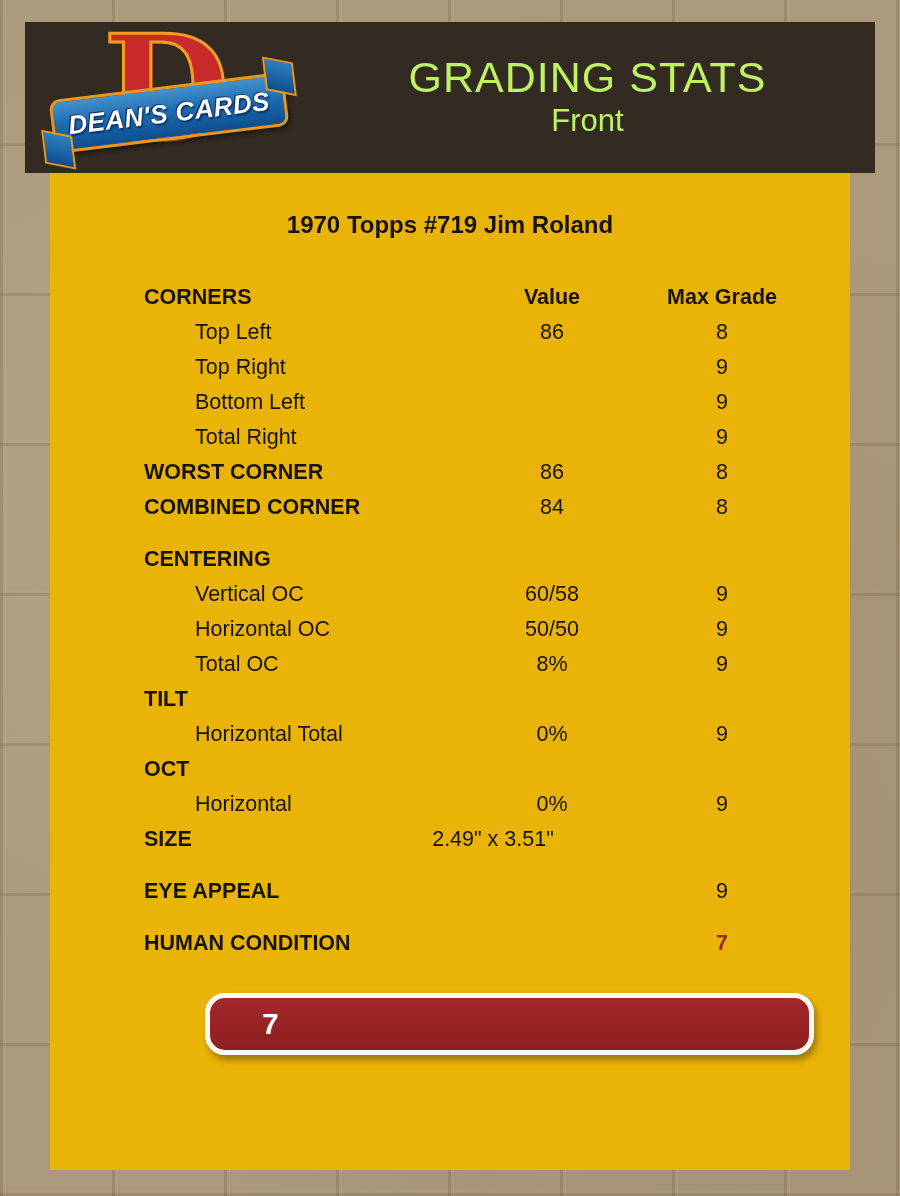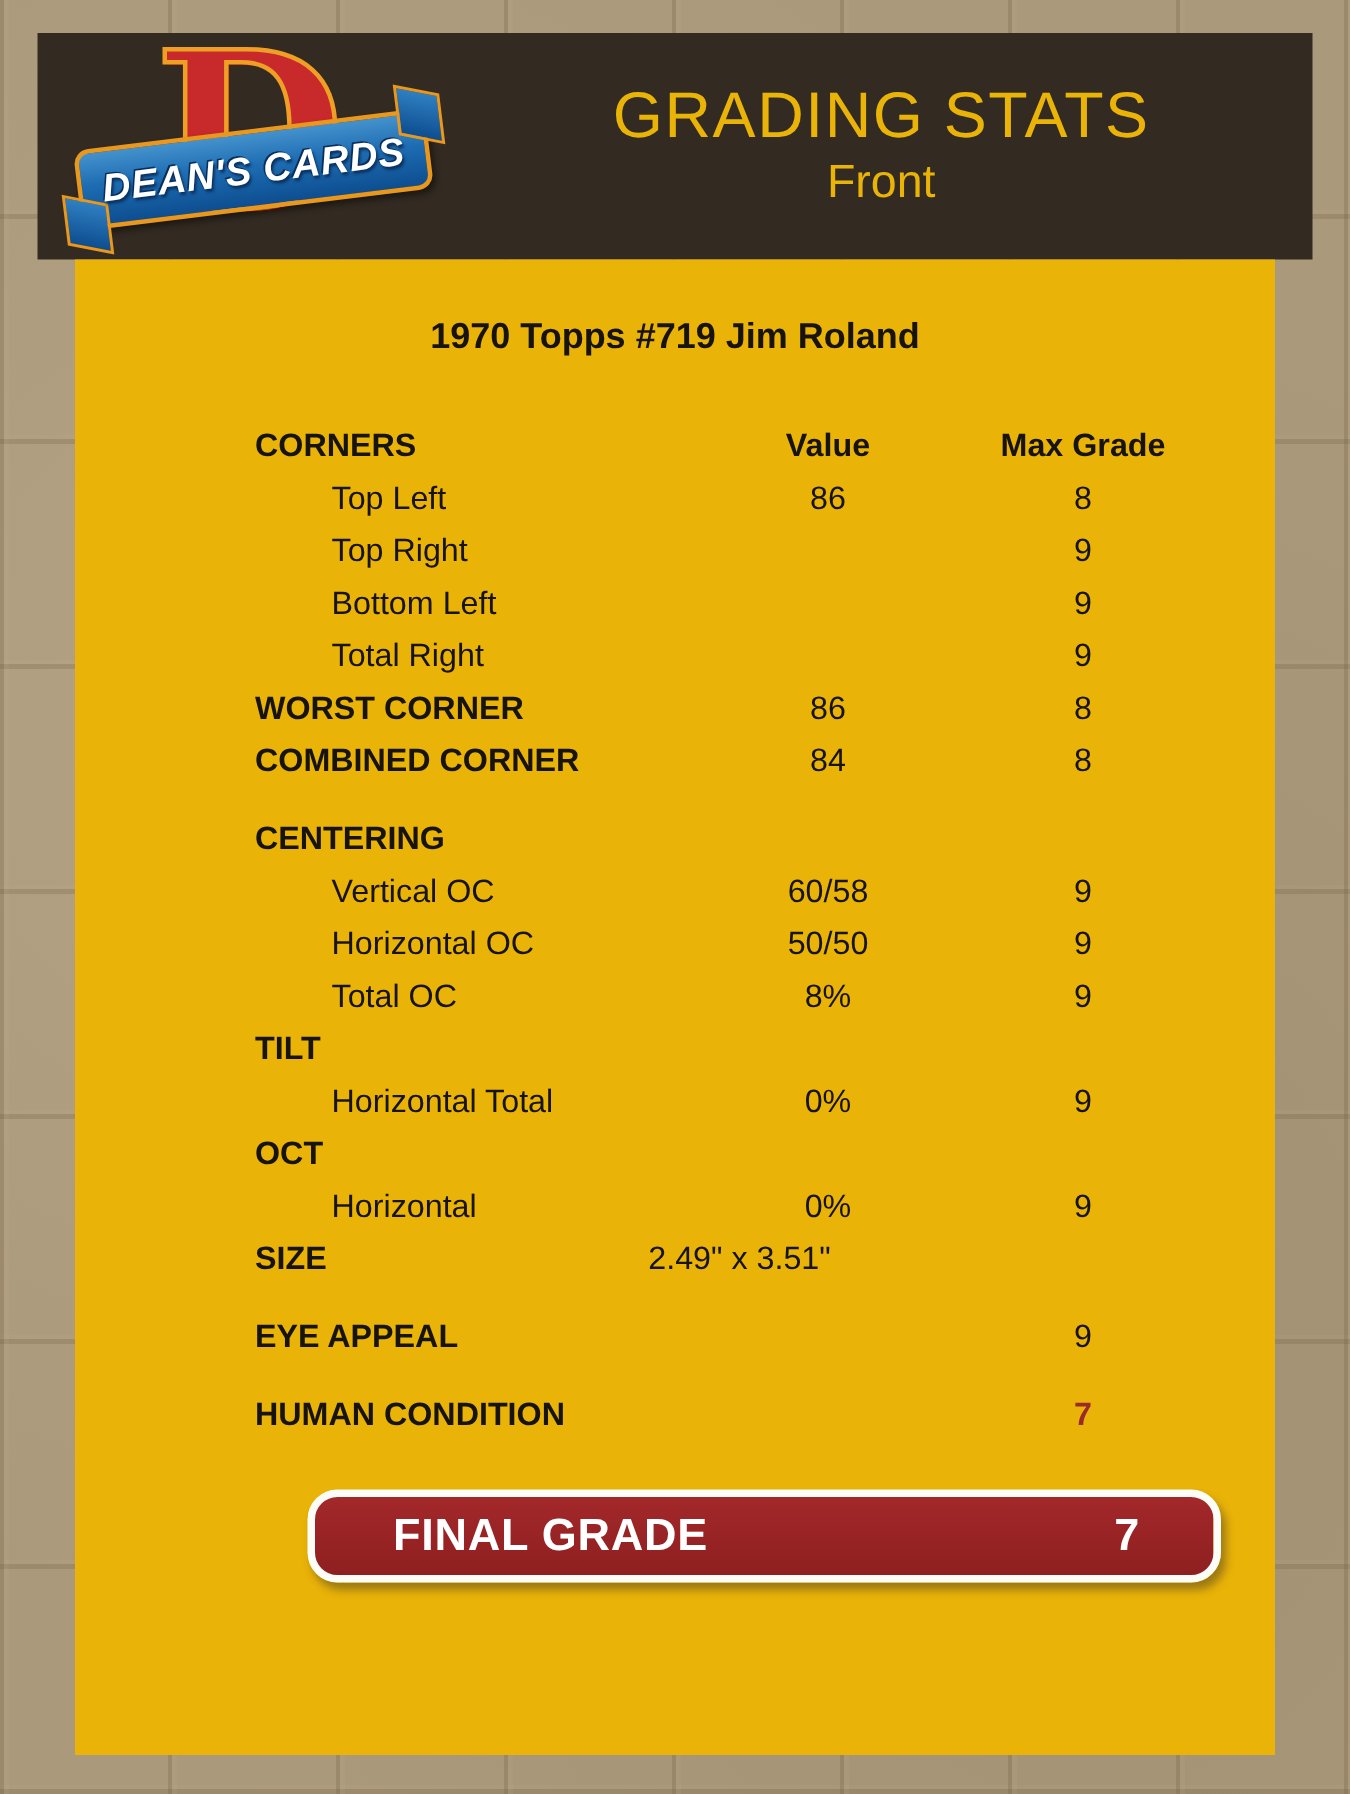--- a/index.html
+++ b/index.html
@@ -41,34 +41,34 @@
   }
   .ribbon:before{left:-14px;bottom:-16px;transform:skewY(18deg);}
   .ribbon:after{right:-14px;top:-16px;transform:skewY(18deg);}
   .ribbon span{
     color:#ffffff;font-weight:bold;font-style:italic;font-size:26px;letter-spacing:.5px;
     text-shadow:1px 2px 2px #0a2f5c, -1px -1px 0 #0a2f5c;
     white-space:nowrap;
   }
   .header-titles{
     flex:1;display:flex;flex-direction:column;align-items:center;justify-content:center;
-    color:#eab308;gap:6px;padding-bottom:4px;
+    color:#bef264;gap:6px;padding-bottom:4px;
   }
   .header-title{font-size:43px;line-height:44px;letter-spacing:1px;}
   .header-subtitle{font-size:31px;line-height:32px;}
 
   
   .panel{
     position:absolute;left:50px;top:173px;width:800px;height:997px;
     background:#eab308;color:#17130e;
   }
   .card-title{margin-top:37px;text-align:center;font-size:24px;font-weight:bold;line-height:30px;}
   .card-id{text-align:center;font-size:24px;line-height:30px;margin-top:2px;}
 
-  .rows{margin:40px 58px 0 120px;}
+  .rows{margin:40px 58px 0 94px;}
   .row{display:grid;grid-template-columns:1fr 200px 140px;line-height:35px;font-size:21.5px;}
   .row .label{text-align:left;white-space:nowrap;}
   .row .value,.row .grade{text-align:center;white-space:nowrap;}
   .row.indent .label{padding-left:51px;}
   .row.section .label{font-weight:bold;}
   .row.colhead .label,.row.colhead .value,.row.colhead .grade{font-weight:bold;}
   .row.gap{margin-top:17px;}
   .row.size .value{position:relative;left:-59px;}
   .row .grade.red{color:#9b2b28;font-weight:bold;}
 
@@ -190,16 +190,15 @@
         <span class="grade">9</span>
       </div>
       <div class="row section gap">
         <span class="label">HUMAN CONDITION</span>
         <span class="value"></span>
         <span class="grade red">7</span>
       </div>
     </div>
 
   <div class="final-grade">
-    <span>FINAL GRADE</span>
     <span>7</span>
   </div>
 </div>
 
 </body></html>

